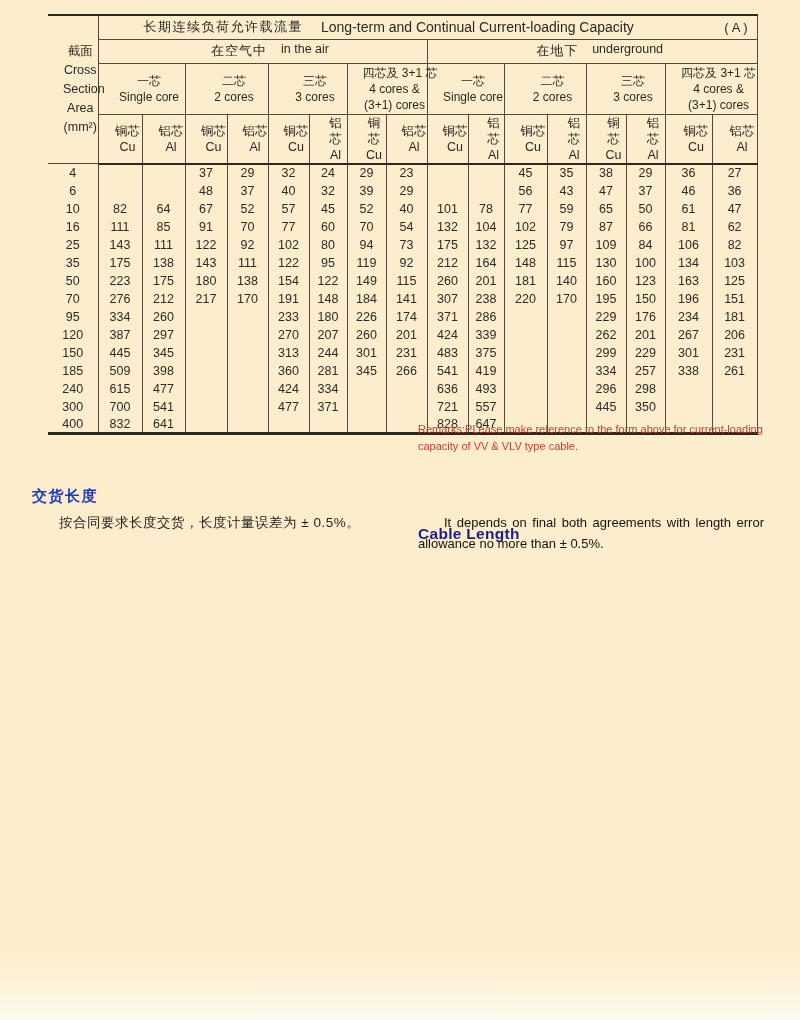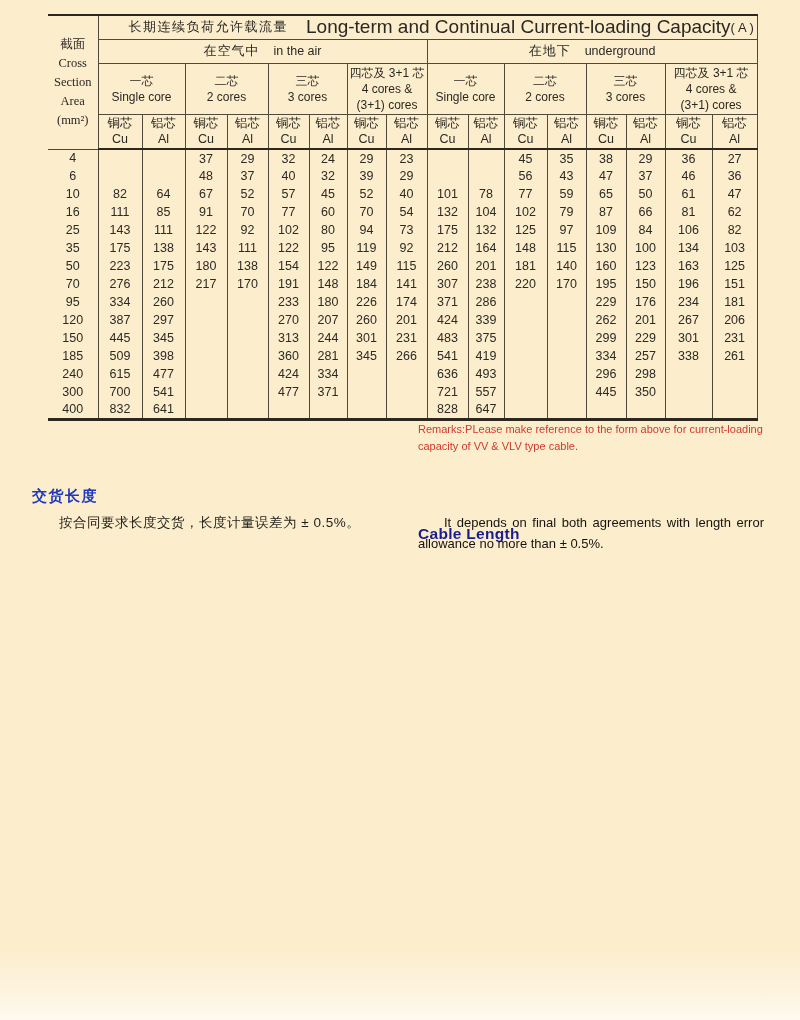--- a/index.html
+++ b/index.html
@@ -15,33 +15,33 @@
     color:#2b2823;
   }
   
   .cap-table{
     position:absolute;left:48px;top:14px;
     width:709px;table-layout:fixed;border-collapse:collapse;
     border-top:2px solid var(--line-heavy);
     border-bottom:3px solid var(--line-heavy);
   }
   .cap-table th,.cap-table td{font-weight:normal;vertical-align:middle;}
-  .cap-table thead th{border:1px solid var(--line);}
-  .corner{border-left:none !important;font-family:Liberation Serif, serif;}
+  .cap-table thead th{border:1px solid var(--line);padding-left:15px;}
+  .corner{border-left:none !important;}
   .corner div{line-height:19px;font-size:12.5px;text-align:center;}
   .r-title{height:24px;}
   .r-group{height:24px;}
   .r-core{height:51px;}
   .r-cond{height:35px;}
   .cap-table tbody tr{height:18px;}
   .title-wrap{display:flex;align-items:center;padding:0 6px 0 30px;}
   .t-zh{font-size:13px;letter-spacing:1.5px;white-space:nowrap;}
-  .t-en{font-size:19px;margin-left:18px;white-space:nowrap;}
+  .t-en{font-size:14px;margin-left:18px;white-space:nowrap;}
   .t-unit{margin-left:auto;font-size:13px;letter-spacing:3px;white-space:nowrap;}
-  .group-wrap{display:flex;justify-content:center;align-items:center;gap:14px;}
+  .group-wrap{display:flex;justify-content:center;gap:14px;}
   .g-zh{font-size:13px;letter-spacing:1px;}
   .g-en{font-size:12.5px;}
   .core-cell div{line-height:16px;font-size:12px;text-align:center;white-space:nowrap;}
   .cond-cell div{line-height:16px;font-size:12.5px;text-align:center;}
   .cap-table tbody td{
     border-left:1px solid var(--line);border-right:1px solid var(--line);
     border-top:none;border-bottom:none;
     text-align:center;font-size:12.5px;color:#2c2a25;
   }
   .area-cell{border-left:none !important;}

